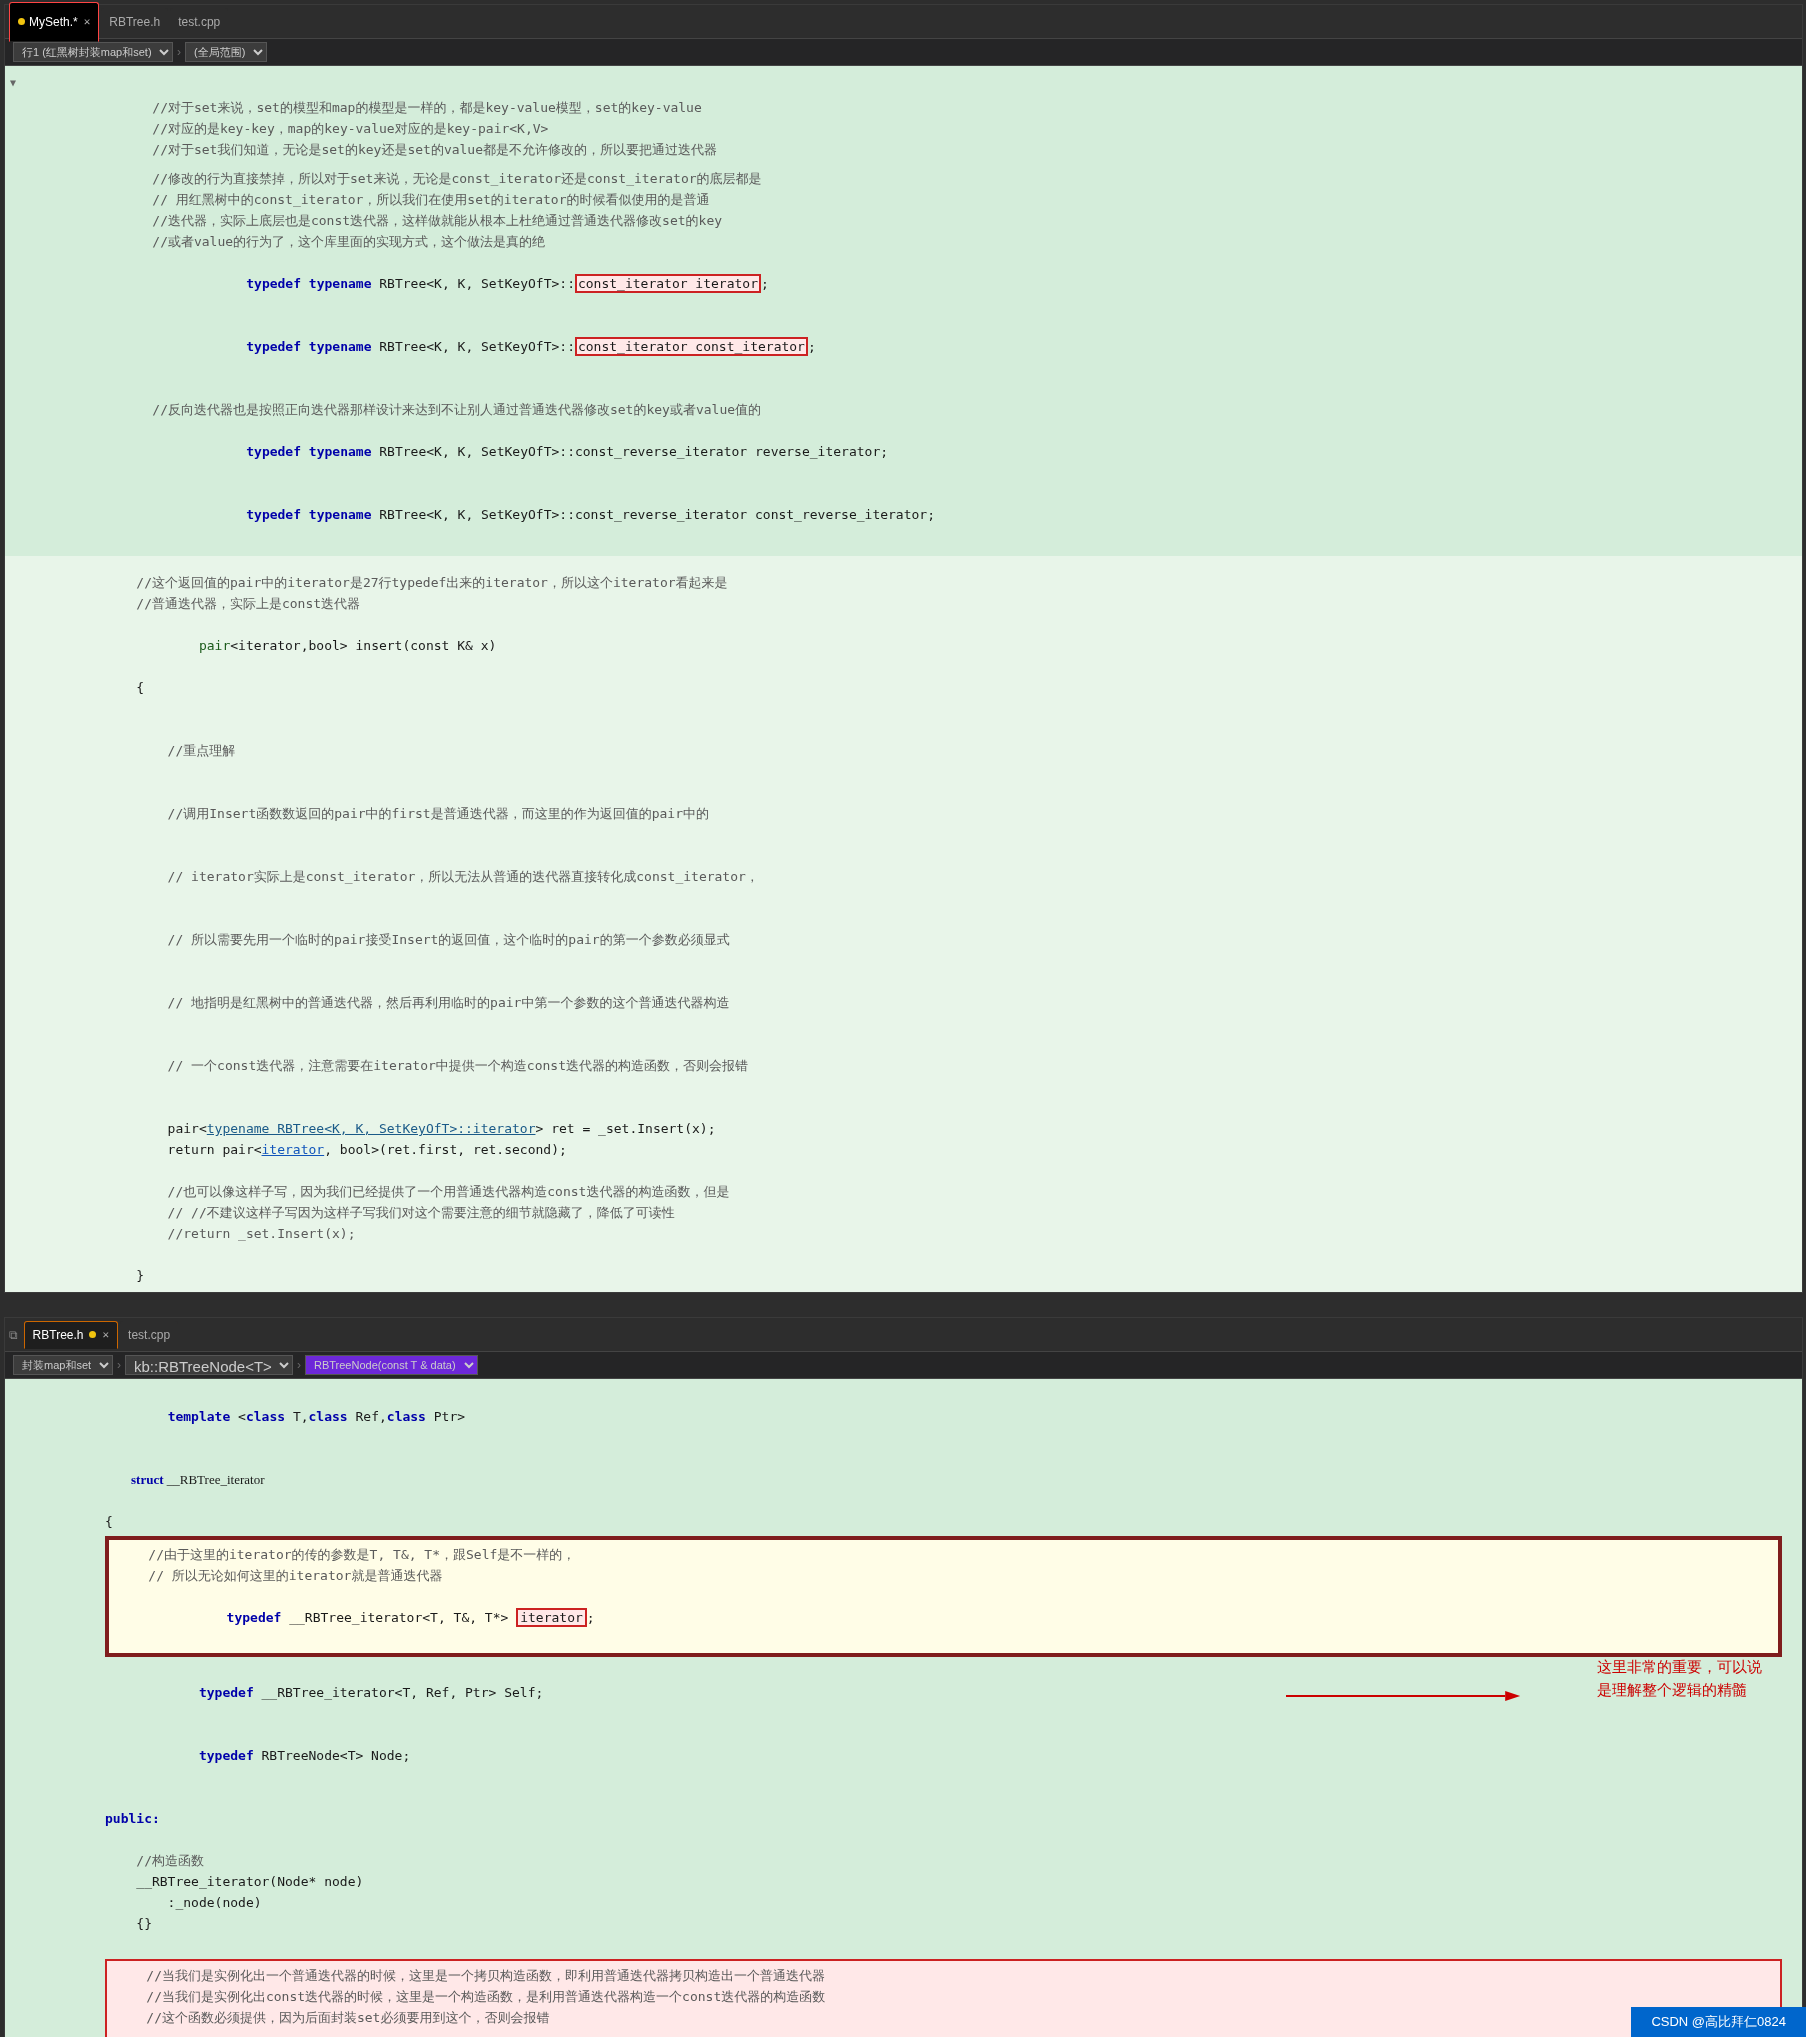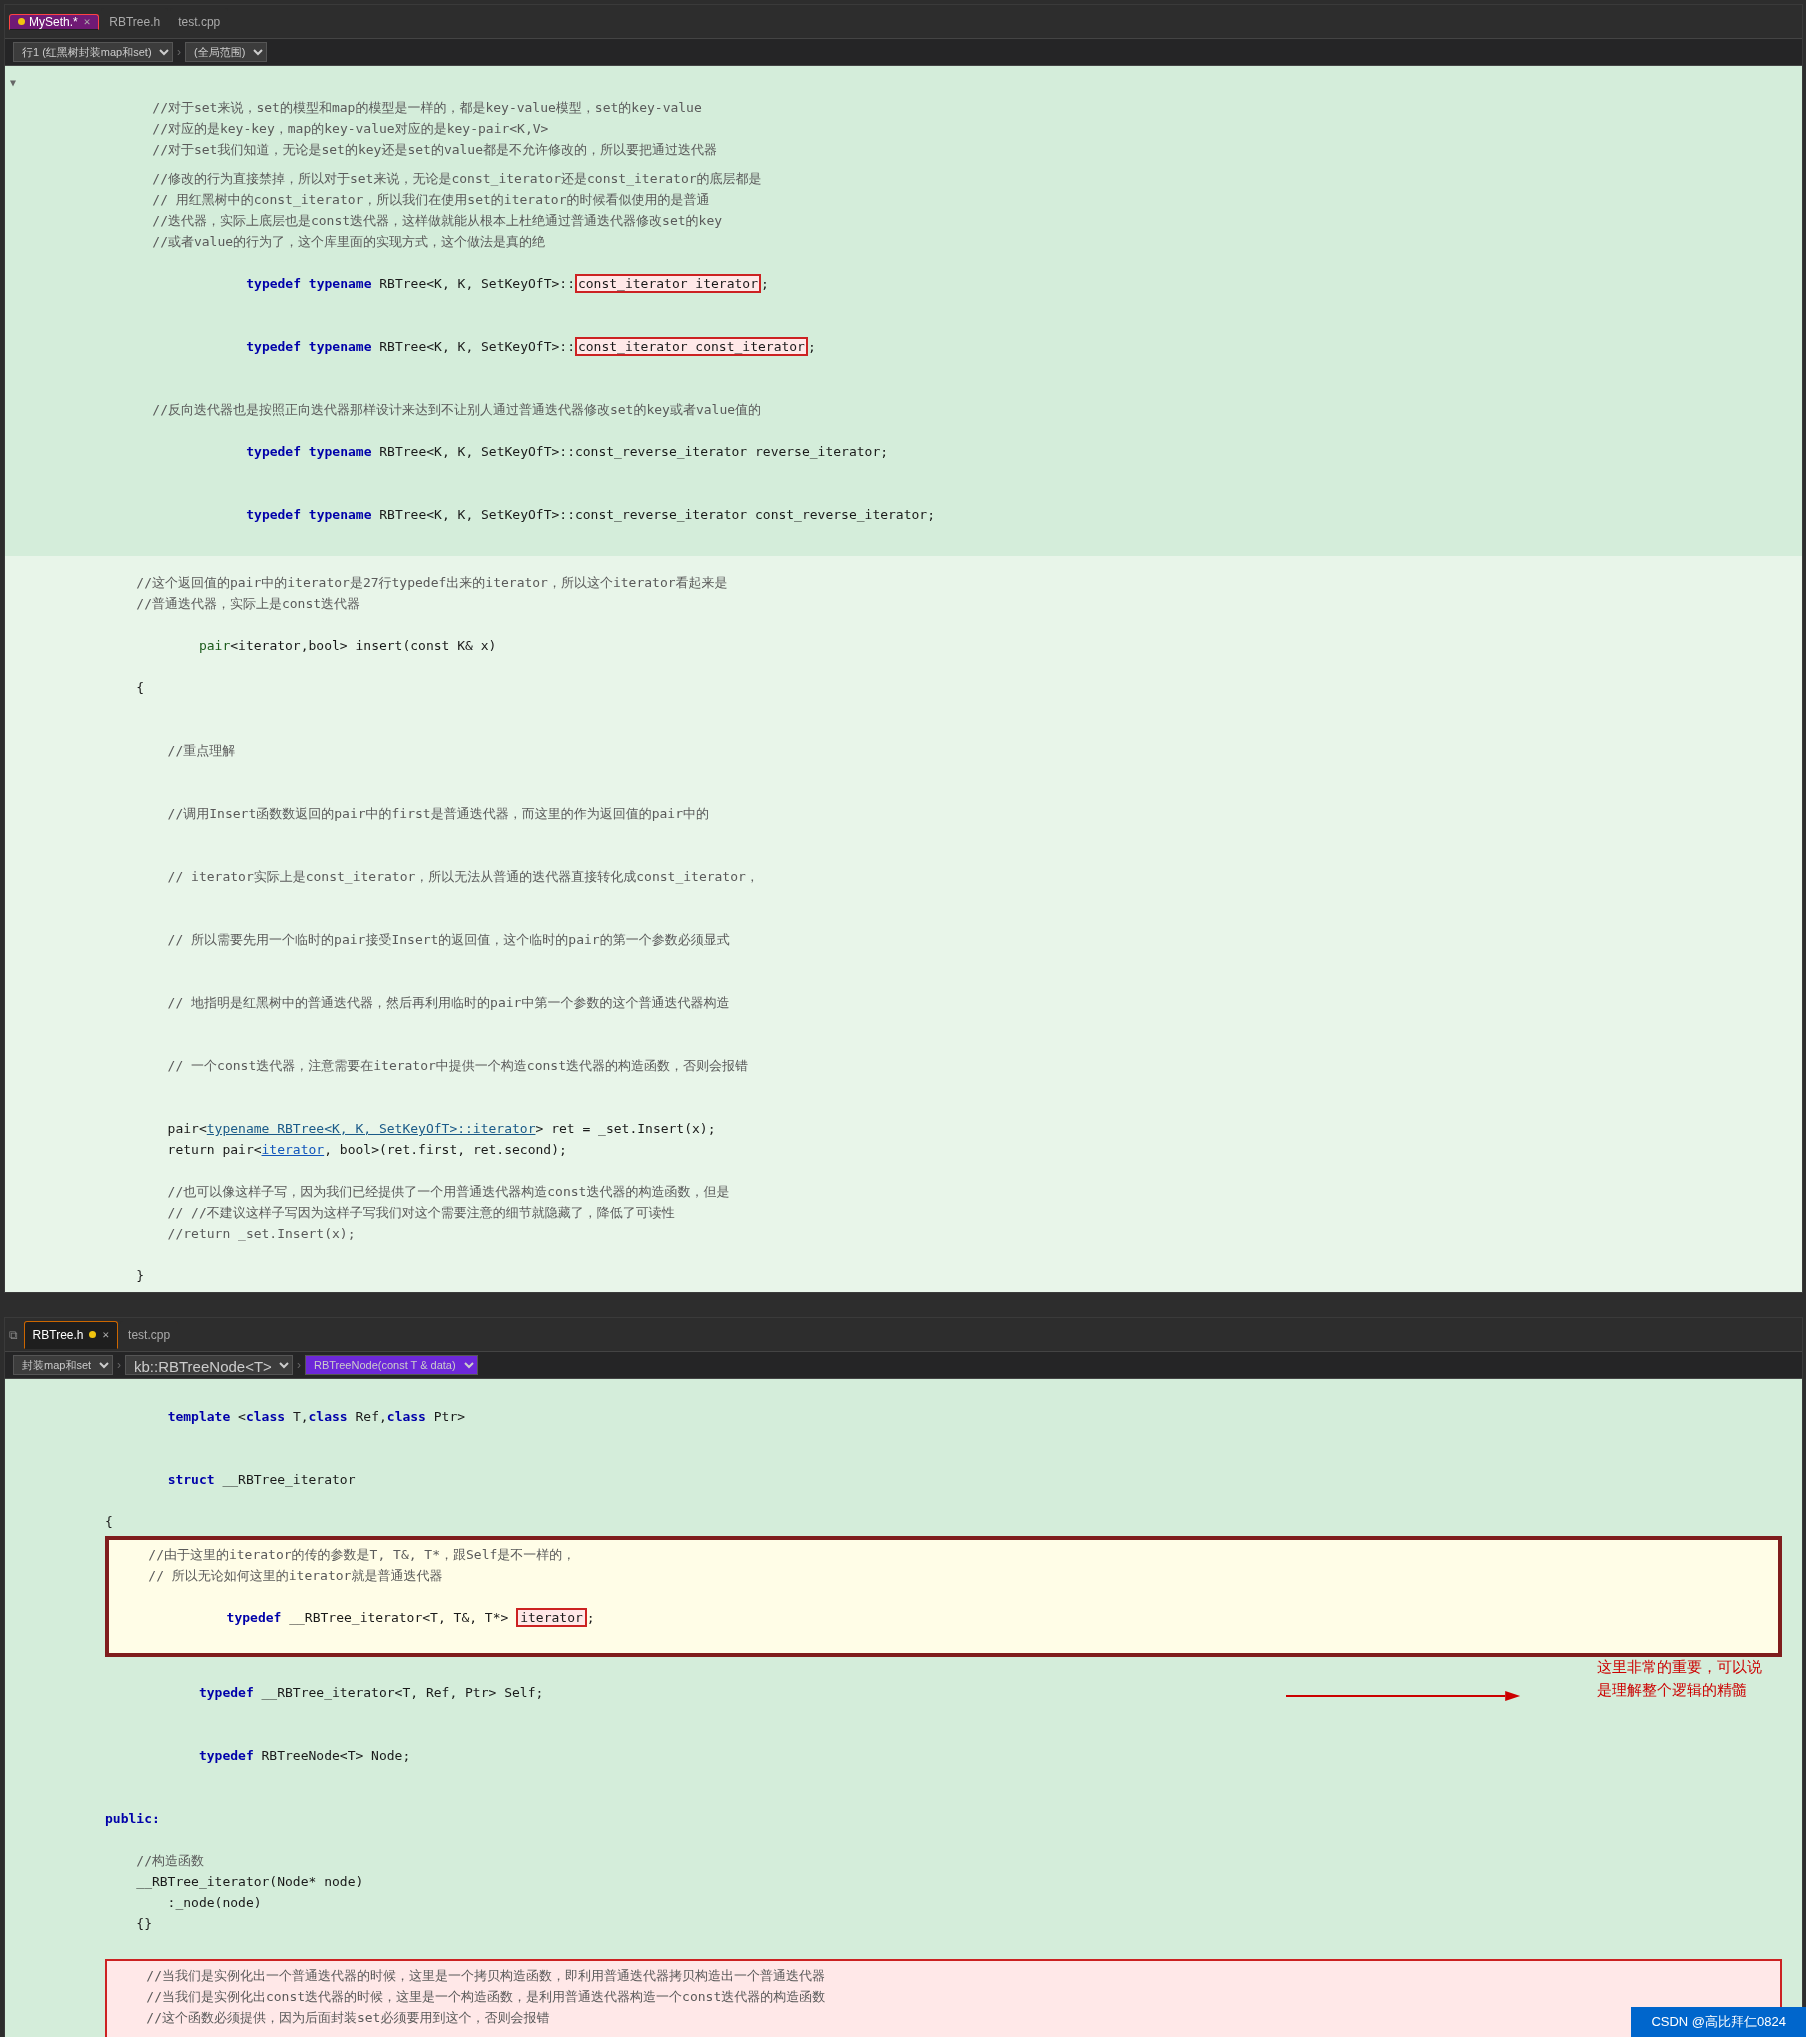--- a/index.html
+++ b/index.html
@@ -67,21 +67,21 @@
     }
   </style>
 </head>
 <body>
 
 <div class="page" style="position:relative; width:1807px; min-height:2038px; background:#2d2d2d; overflow:hidden;">
 
   <div class="editor-block" style="margin:4px; background:#1e1e1e;">
 
     <div class="tab-bar" style="display:flex; align-items:center; background:#2d2d2d; border-bottom:1px solid #444; height:34px; padding:0 4px; gap:2px;">
-      <div class="tab active" style="display:flex; align-items:center; background:#701a75; border:1px solid #f44; border-bottom:1px solid #1e1e1e; padding:4px 8px; border-radius:3px 3px 0 0; gap:4px; height:16px; cursor:pointer;">
+      <div class="tab active" style="display:flex; align-items:center; background:#000000; border:1px solid #f44; border-bottom:1px solid #1e1e1e; padding:4px 8px; border-radius:3px 3px 0 0; gap:4px; height:40px; cursor:pointer;">
         <span style="width:7px;height:7px;border-radius:50%;background:#f1c40f;display:inline-block;"></span>
         <span style="color:#fff; font-size:12px; font-family:Consolas,sans-serif;">MySeth.*</span>
         <span style="color:#aaa; font-size:11px; cursor:pointer; margin-left:2px;">✕</span>
       </div>
       <div class="tab inactive" style="display:flex; align-items:center; background:#2d2d2d; padding:4px 8px; border-radius:3px 3px 0 0; gap:4px; height:28px; cursor:pointer;">
         <span style="color:#aaa; font-size:12px; font-family:Consolas,sans-serif;">RBTree.h</span>
       </div>
       <div class="tab inactive" style="display:flex; align-items:center; background:#2d2d2d; padding:4px 8px; border-radius:3px 3px 0 0; gap:4px; height:28px; cursor:pointer;">
         <span style="color:#aaa; font-size:12px; font-family:Consolas,sans-serif;">test.cpp</span>
       </div>
@@ -193,21 +193,21 @@
       <select style="background:#6d28d9; border:1px solid #555; color:#ccc; font-size:11px; padding:1px 4px; height:20px; font-family:Consolas,sans-serif;">
         <option>RBTreeNode(const T &amp; data)</option>
       </select>
     </div>
 
     <div style="background:#d4edda; font-family:Consolas,Monaco,monospace; font-size:13px; color:#1a1a1a; line-height:21px; padding:6px 0 6px 100px; position:relative;">
 
       <div style="white-space:pre; color:#1a1a1a;">
         <span style="color:#0000aa; font-weight:bold;">template </span><span>&lt;</span><span style="color:#0000aa; font-weight:bold;">class </span><span>T,</span><span style="color:#0000aa; font-weight:bold;">class </span><span>Ref,</span><span style="color:#0000aa; font-weight:bold;">class </span><span>Ptr&gt;</span>
       </div>
-      <div style="white-space:pre; color:#1a1a1a;">
+      <div style="white-space:pre; color:#1a1a1a;font-family:Liberation Serif, serif;">
         <span style="color:#0000aa; font-weight:bold;">struct </span><span>__RBTree_iterator</span>
       </div>
       <div style="white-space:pre; color:#1a1a1a;">{</div>
 
       <div style="border:4px solid #7f1d1d; background:#fffde7; margin:4px 20px 4px 0; padding:4px 8px;">
         <div style="white-space:pre; color:#5a5a5a;">    //由于这里的iterator的传的参数是T, T&amp;, T*，跟Self是不一样的，</div>
         <div style="white-space:pre; color:#5a5a5a;">    // 所以无论如何这里的iterator就是普通迭代器</div>
 
         <div style="white-space:pre; color:#1a1a1a;">
           <span style="color:#0000aa; font-weight:bold;">    typedef </span><span>__RBTree_iterator&lt;T, T&amp;, T*&gt; </span><span style="border:2px solid #cc2222; background:#ffe8e8; padding:0 2px;">iterator</span><span>;</span>

